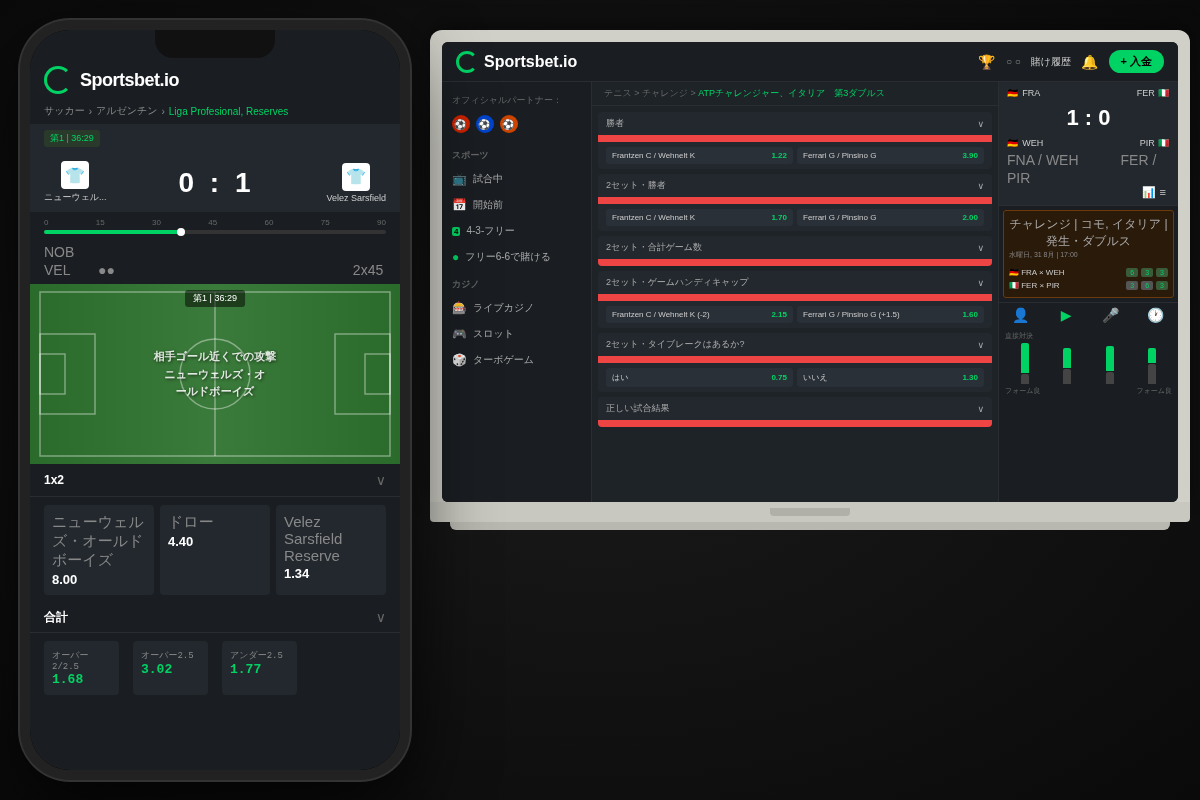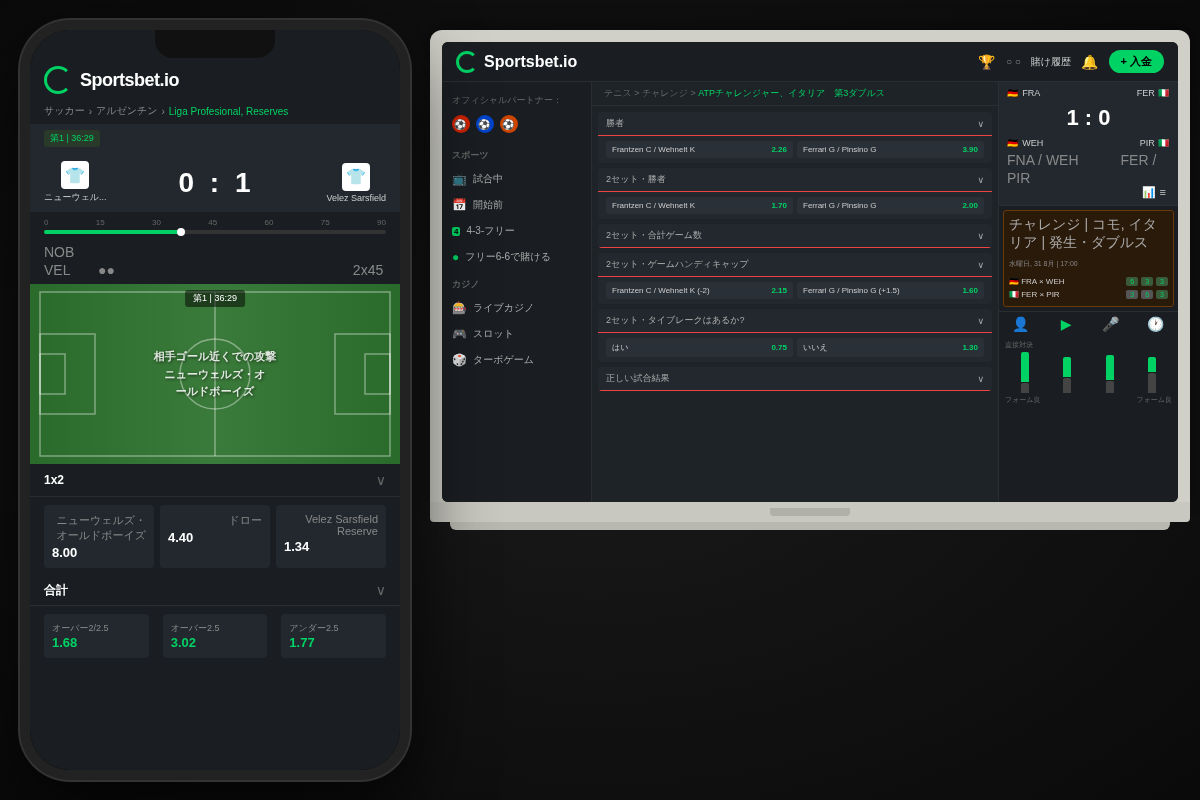--- a/index.html
+++ b/index.html
@@ -264,23 +264,22 @@
     .phone-bet-option {
       background: #22282e;
       border-radius: 4px;
       padding: 8px;
       display: flex;
       flex-direction: column;
       gap: 2px;
     }
 
     .bet-label {
-      font-size: 11px;
+      font-size: 15px;
       color: #888;
-      text-align: right;
     }
 
     .bet-value {
       font-size: 13px;
       color: #fff;
       font-weight: 600;
     }
 
     .phone-section-header {
       padding: 6px 14px;
@@ -291,22 +290,23 @@
 
     .phone-section-title {
       font-size: 12px;
       color: #fff;
       font-weight: 600;
     }
 
     .phone-bet-grid {
       padding: 8px 14px;
       display: grid;
-      grid-template-columns: 1fr 1fr 1fr;
+      grid-template-columns: 1fr 1fr 1fr 1fr;
       gap: 14px;
+      font-family: Liberation Mono, monospace;
     }
 
     .phone-bet-cell {
       background: #22282e;
       border-radius: 4px;
       padding: 8px;
     }
 
     .bet-cell-label {
       font-size: 9px;
@@ -513,21 +513,21 @@
       overflow: hidden;
     }
 
     .ls-market-header {
       padding: 5px 8px;
       font-size: 9px;
       color: #aaa;
       display: flex;
       justify-content: space-between;
       align-items: center;
-      border-bottom: 1px solid #ef4444;
+      border-bottom: 7px solid #ef4444;
     }
 
     .ls-market-odds {
       display: grid;
       grid-template-columns: 1fr 1fr;
       gap: 4px;
       padding: 5px 8px;
     }
 
     .ls-odd-btn {
@@ -600,23 +600,24 @@
     .ls-live-box {
       background: #2a1a0a;
       border: 1px solid #6a3a0a;
       margin: 4px;
       border-radius: 3px;
       padding: 5px;
       flex-shrink: 0;
     }
 
     .ls-live-title {
-      font-size: 14px;
+      font-size: 12px;
       color: #aaa;
-      margin-bottom: 7px;
+      margin-bottom: 0;
+      text-align: center;
     }
 
     .ls-live-date {
       font-size: 7px;
       color: #888;
     }
 
     .ls-live-score-row {
       display: flex;
       justify-content: space-between;
@@ -905,21 +906,21 @@
                 <div class="ls-market-list">
 
                   <div class="ls-market-item">
                     <div class="ls-market-header">
                       <span>勝者</span>
                       <span>∨</span>
                     </div>
                     <div class="ls-market-odds">
                       <div class="ls-odd-btn">
                         <span>Frantzen C / Wehnelt K</span>
-                        <span class="ls-odd-val">2.26</span>
+                        <span class="ls-odd-val">1.22</span>
                       </div>
                       <div class="ls-odd-btn">
                         <span>Ferrari G / Pinsino G</span>
                         <span class="ls-odd-val">3.90</span>
                       </div>
                     </div>
                   </div>
 
                   <div class="ls-market-item">
                     <div class="ls-market-header">

